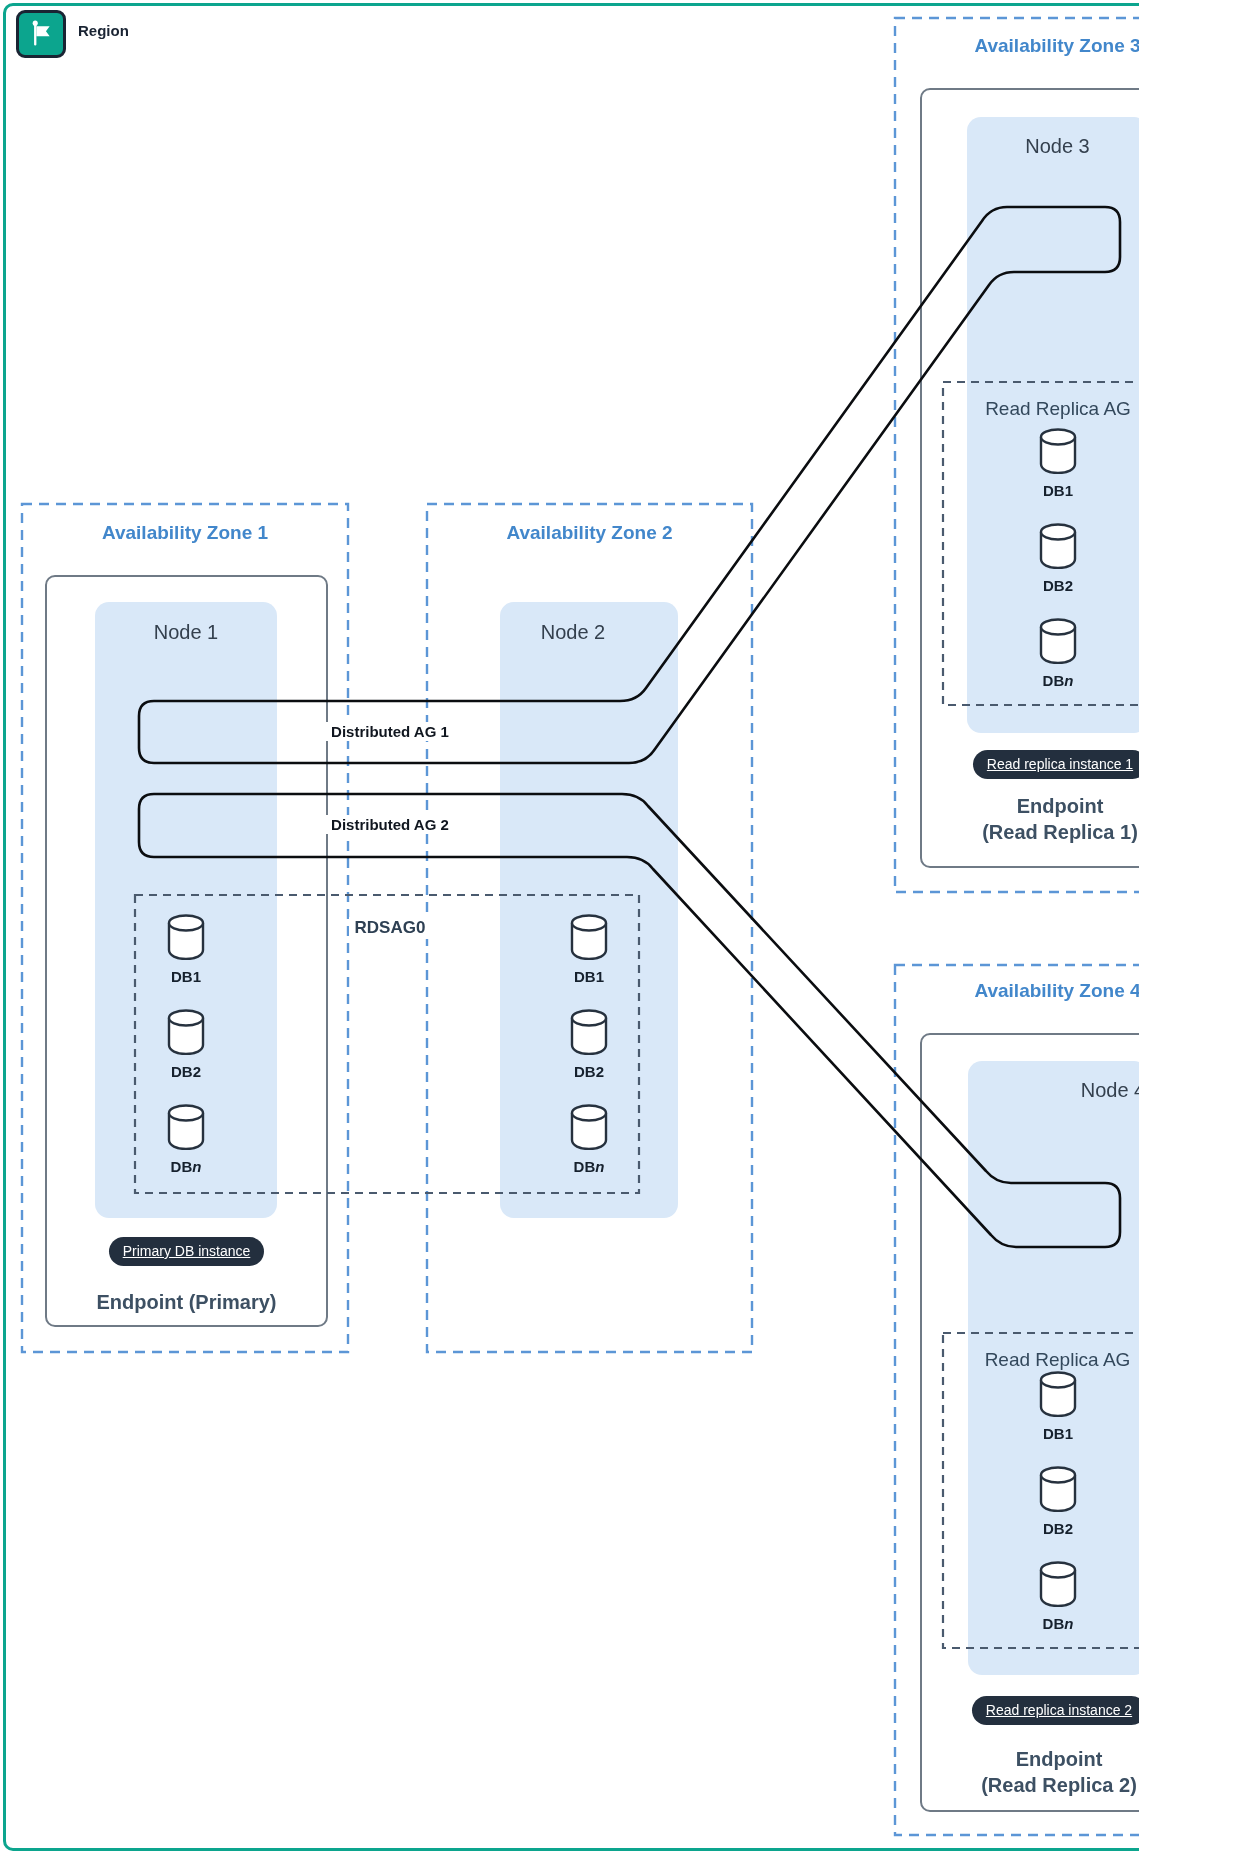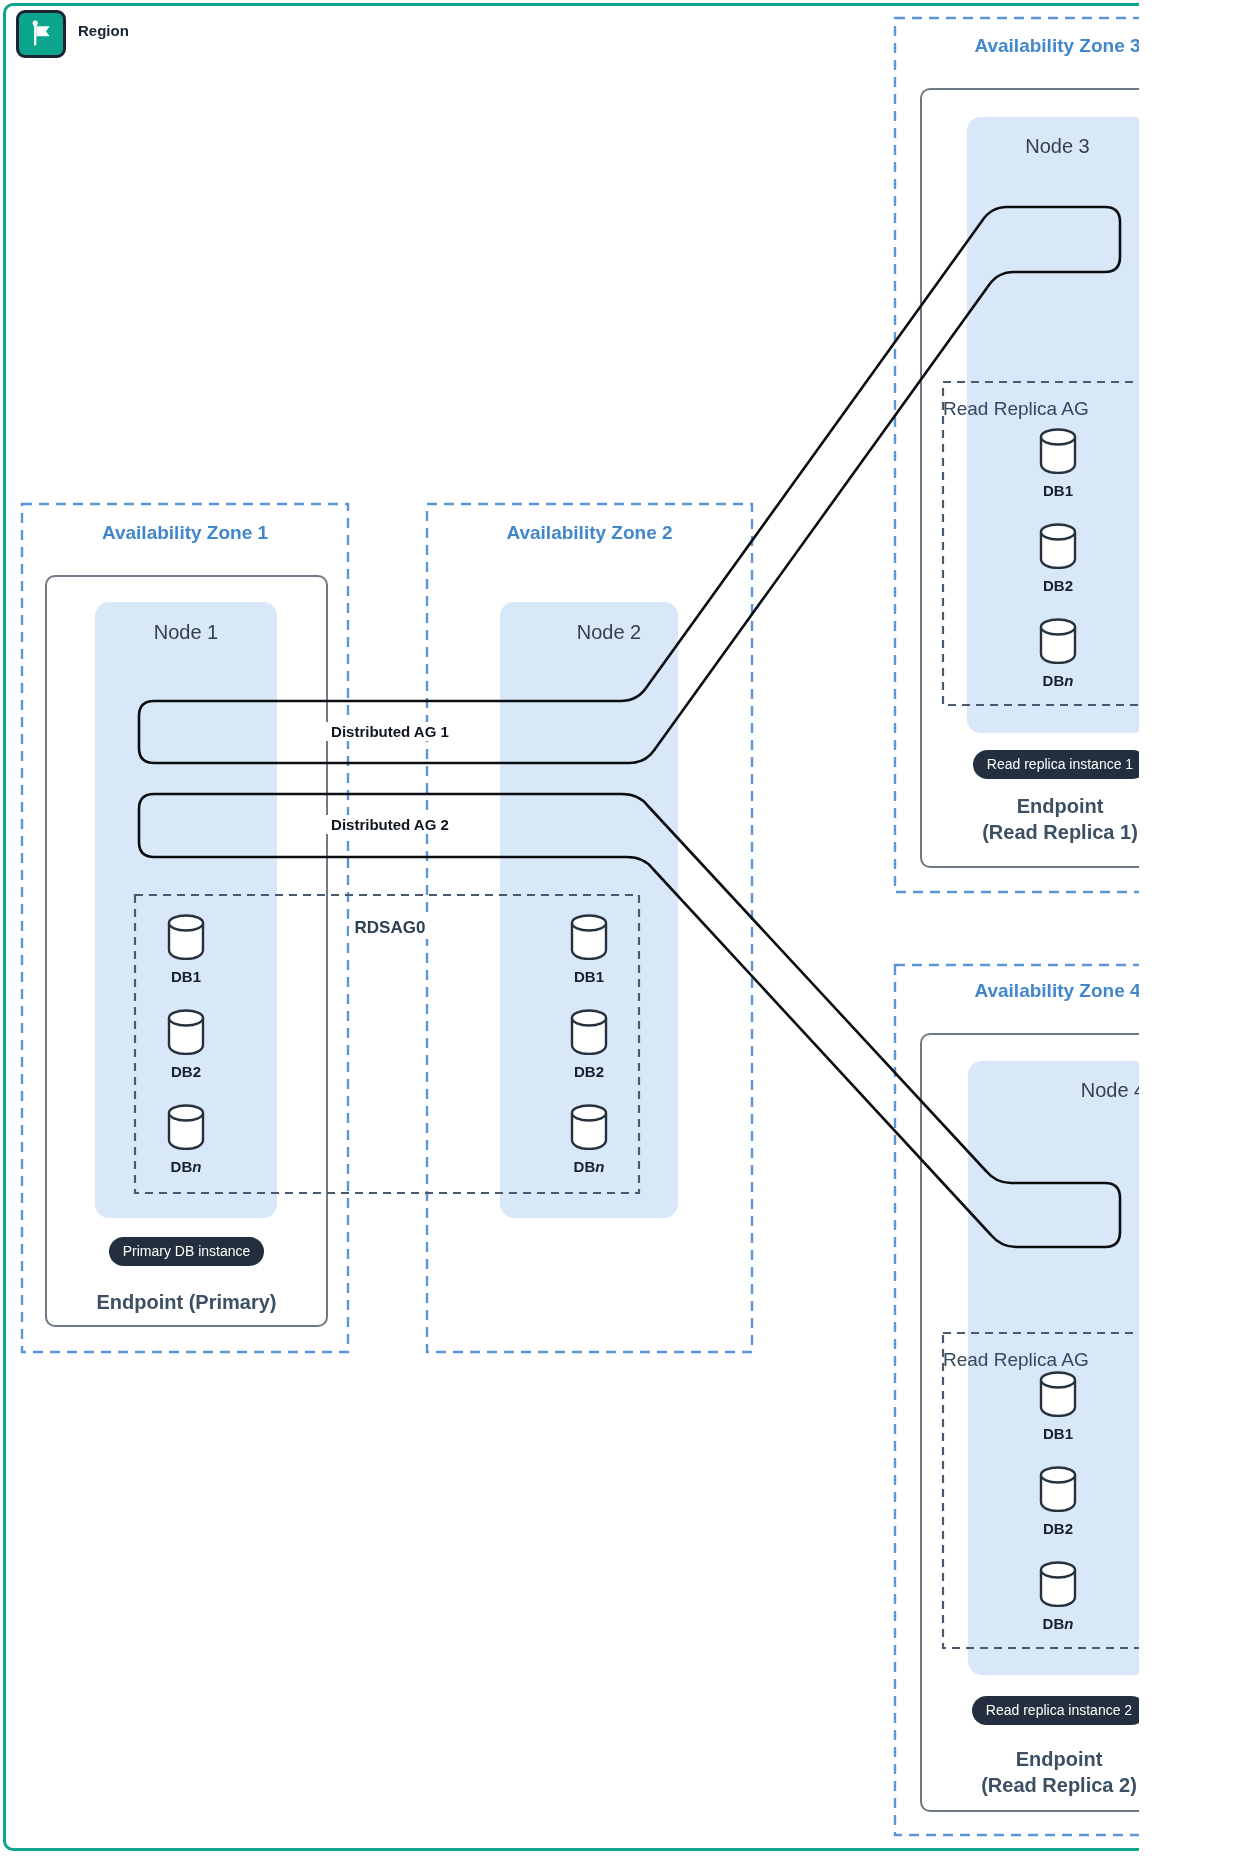--- a/index.html
+++ b/index.html
@@ -18,24 +18,24 @@
   .az-label{position:absolute;text-align:center;font-size:19px;font-weight:bold;color:var(--az-text);z-index:6;}
   .node-box{position:absolute;background:#fff;border:2px solid var(--box-border);border-radius:10px;z-index:2;}
   .panel{position:absolute;background:var(--panel);border-radius:14px;z-index:3;}
   .node-label{position:absolute;text-align:center;font-size:20px;color:var(--node-text);z-index:6;}
   .dbcol{position:absolute;width:90px;text-align:center;z-index:6;}
   .dbcol svg{display:block;margin:0 auto;}
   .db-label{margin-top:8px;font-size:15px;font-weight:bold;color:#16212E;}
   .db-label .it{font-style:italic;}
   .pill-wrap{position:absolute;text-align:center;z-index:6;}
   .pill{display:inline-block;background:var(--pill-bg);color:var(--pill-text);font-size:14px;
-    line-height:19px;padding:5px 14px;border-radius:16px;}
+    line-height:19px;padding:5px 14px;border-radius:16px;text-decoration:underline;}
   .endpoint{position:absolute;text-align:center;font-size:20px;font-weight:bold;
     color:var(--endpoint-text);line-height:26px;z-index:6;}
-  .group-label{position:absolute;font-size:19px;color:var(--group-text);z-index:6;}
+  .group-label{position:absolute;text-align:center;font-size:19px;color:var(--group-text);z-index:6;}
   .float-label{position:absolute;text-align:center;z-index:50;}
   .float-label .bg{display:inline-block;background:#fff;padding:1px 6px;}
   .ag-text{font-size:15px;font-weight:bold;color:#10161F;}
   .rdsag-text{font-size:17px;font-weight:bold;color:#2E4053;text-align:center;}
   .overlay{position:absolute;left:0;top:0;z-index:40;pointer-events:none;}
   .az-rect{fill:none;stroke:var(--az-dash);stroke-width:2.4;stroke-dasharray:10 7;}
   .slate-rect{fill:none;stroke:var(--slate-dash);stroke-width:2.2;stroke-dasharray:8 6;}
   .ribbon{fill:none;stroke:var(--line);stroke-width:2.6;stroke-linejoin:round;}
 </style>
 </head>
@@ -61,21 +61,21 @@
   <div class="node-box" style="left:45px;top:575px;width:283px;height:752px;"></div>
   <div class="node-box" style="left:920px;top:88px;width:280px;height:780px;"></div>
   <div class="node-box" style="left:920px;top:1033px;width:278px;height:779px;"></div>
 
   <div class="panel" style="left:95px;top:602px;width:182px;height:616px;"></div>
   <div class="panel" style="left:500px;top:602px;width:178px;height:616px;"></div>
   <div class="panel" style="left:967px;top:117px;width:181px;height:616px;"></div>
   <div class="panel" style="left:968px;top:1061px;width:180px;height:614px;"></div>
 
   <div class="node-label" style="left:95px;top:621px;width:182px;">Node 1</div>
-  <div class="node-label" style="left:520px;top:621px;width:178px;">Node 2</div>
+  <div class="node-label" style="left:484px;top:621px;width:178px;">Node 2</div>
   <div class="node-label" style="left:967px;top:135px;width:181px;">Node 3</div>
   <div class="node-label" style="left:984px;top:1079px;width:180px;margin-left:39px;">Node 4</div>
 
   <div class="group-label" style="left:943px;top:398px;width:230px;">Read Replica AG</div>
   <div class="group-label" style="left:943px;top:1349px;width:229px;">Read Replica AG</div>
 
   <div class="dbcol" style="left:141px;top:914px;">
     <svg width="38" height="46" viewBox="0 0 38 46">
         <path d="M2 9 V36 C2 41.5 9.6 45 19 45 C28.4 45 36 41.5 36 36 V9" fill="#fff" stroke="#26313E" stroke-width="2.4"></path>
         <ellipse cx="19" cy="9" rx="17" ry="7.5" fill="#fff" stroke="#26313E" stroke-width="2.4"></ellipse>

